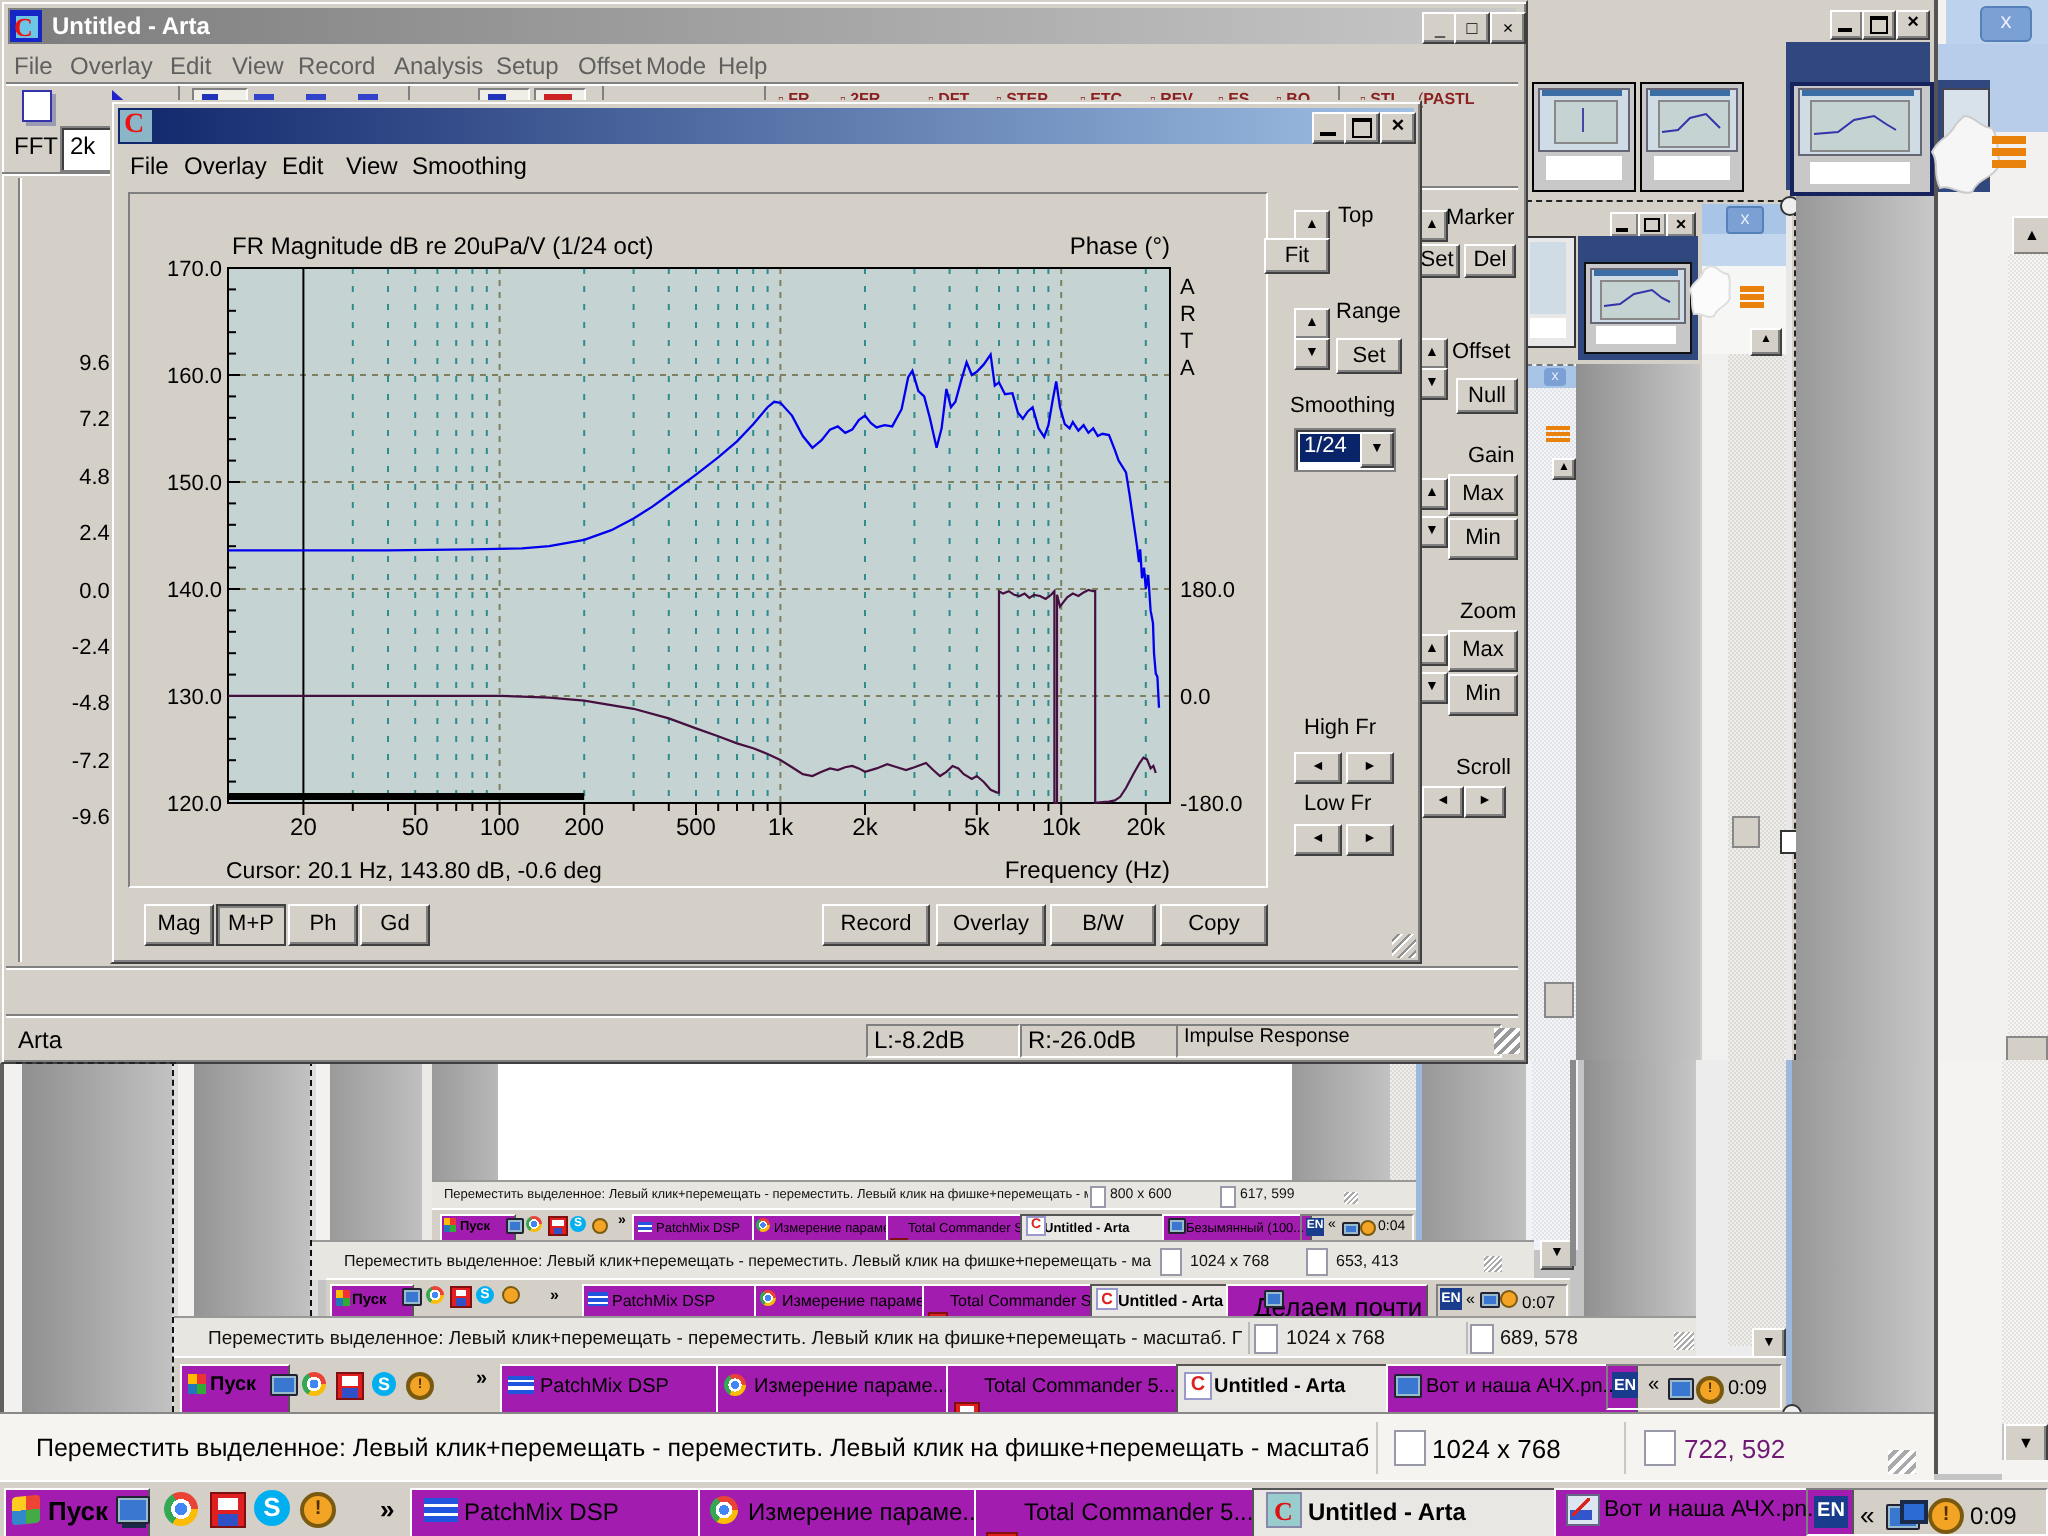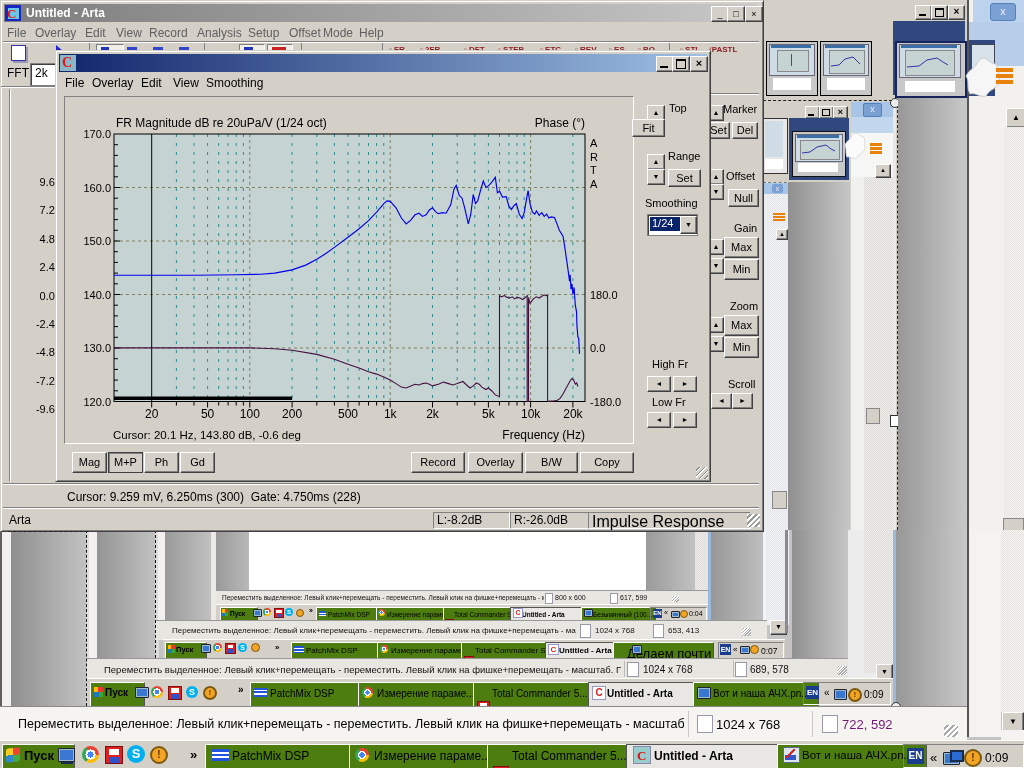--- a/index.html
+++ b/index.html
@@ -9,21 +9,21 @@
   border-right:1px solid #404040;border-bottom:1px solid #404040;
   box-shadow:inset -1px -1px 0 #808080;color:#000;text-align:center}
 .btnp{position:absolute;background:#d4d0c8;border:1px solid #404040;
   box-shadow:inset 1px 1px 0 #808080;color:#000;text-align:center}
 .sunk{border-top:1px solid #808080;border-left:1px solid #808080;
   border-right:1px solid #fff;border-bottom:1px solid #fff}
 .win3d{border-top:1px solid #d4d0c8;border-left:1px solid #d4d0c8;
   border-right:1px solid #404040;border-bottom:1px solid #404040;
   box-shadow:inset 1px 1px 0 #fff,inset -1px -1px 0 #808080}
 .t11{font-size:11px;line-height:13px;color:#000}
-.tbtn{position:absolute;background:#4d7c0f;border-top:1px solid #fff;border-left:1px solid #fff;
+.tbtn{position:absolute;background:#a21caf;border-top:1px solid #fff;border-left:1px solid #fff;
   border-right:1px solid #555;border-bottom:1px solid #555;color:#000;overflow:hidden;white-space:nowrap}
 .tbtna{position:absolute;background:#e9e7e3;border-top:1px solid #555;border-left:1px solid #555;
   border-right:1px solid #fff;border-bottom:1px solid #fff;color:#000;overflow:hidden;white-space:nowrap}
 .ic{position:absolute}
 .mon{background:#3a77d0;border:1px solid #223;border-radius:1px;box-shadow:inset 0 0 0 1px #9bc}
 .chrome{border-radius:50%;background:radial-gradient(circle,#4285f4 0 26%,#fff 26% 42%,transparent 42%),conic-gradient(from -30deg,#ea4335 0 120deg,#fbbc05 0 240deg,#34a853 0 360deg)}
 .fd{background:#e02020;border:1px solid #801010;position:relative}
 .fd:after{content:"";position:absolute;left:18%;top:12%;width:64%;height:36%;background:#fff}
 .fd:before{content:"";position:absolute;left:20%;bottom:0;width:60%;height:40%;background:#3050c8}
 .sk{border-radius:50%;background:#00aff0;color:#fff;font-weight:bold;text-align:center}
@@ -387,28 +387,27 @@
       <div class="abs" style="left:26px;top:260px;width:34px;height:12px;font-size:11px;text-align:right">2.42</div>
       <div class="abs" style="left:26px;top:289px;width:34px;height:12px;font-size:11px;text-align:right">0.00</div>
       <div class="abs" style="left:21px;top:317px;width:39px;height:12px;font-size:11px;text-align:right">-2.42</div>
       <div class="abs" style="left:21px;top:345px;width:39px;height:12px;font-size:11px;text-align:right">-4.83</div>
       <div class="abs" style="left:21px;top:374px;width:39px;height:12px;font-size:11px;text-align:right">-7.25</div>
       <div class="abs" style="left:21px;top:402px;width:39px;height:12px;font-size:11px;text-align:right">-9.67</div>
     </div>
 
     <div class="abs" style="left:2px;top:482px;width:756px;height:1px;background:#808080"></div>
     <div class="abs" style="left:2px;top:483px;width:756px;height:1px;background:#fff"></div>
-    <div class="abs" style="left:66px;top:489px;font-size:12px">Cursor: 9.259 mV, 6.250ms (300)&nbsp; Gate: 4.750ms (228)</div>
 
     <div class="abs" style="left:2px;top:506px;width:756px;height:1px;background:#808080"></div>
     <div class="abs" style="left:2px;top:507px;width:756px;height:1px;background:#fff"></div>
     <div class="abs" style="left:8px;top:512px;font-size:12px">Arta</div>
     <div class="abs sunk" style="left:432px;top:511px;width:72px;height:15px;font-size:12px;padding-left:3px">L:-8.2dB</div>
     <div class="abs sunk" style="left:509px;top:511px;width:74px;height:15px;font-size:12px;padding-left:3px">R:-26.0dB</div>
-    <div class="abs sunk" style="left:587px;top:511px;width:158px;height:15px;font-size:16px;padding-left:3px">Impulse Response</div>
+    <div class="abs sunk" style="left:587px;top:511px;width:158px;height:15px;font-size:10px;padding-left:3px">Impulse Response</div>
     <div class="abs" style="left:746px;top:513px;width:13px;height:13px;background:repeating-linear-gradient(135deg,#fff 0 2px,#999 2px 4px)"></div>
 
     <div id="mainright">
       <div class="abs" style="left:700px;top:92px;width:58px;height:1px;background:#808080"></div>
       <div class="abs" style="left:700px;top:93px;width:58px;height:1px;background:#fff"></div>
       <div class="abs t11" style="left:722px;top:102px">Marker</div>
       <div class="btn" style="left:707px;top:104px;width:14px;height:14px;font-size:7px;line-height:13px">▲</div>
       <div class="btn t11" style="left:706px;top:121px;width:21px;height:15px;line-height:15px">Set</div>
       <div class="btn t11" style="left:731px;top:121px;width:24px;height:15px;line-height:15px">Del</div>
       <div class="btn" style="left:707px;top:168px;width:14px;height:14px;font-size:7px;line-height:13px">▲</div>

